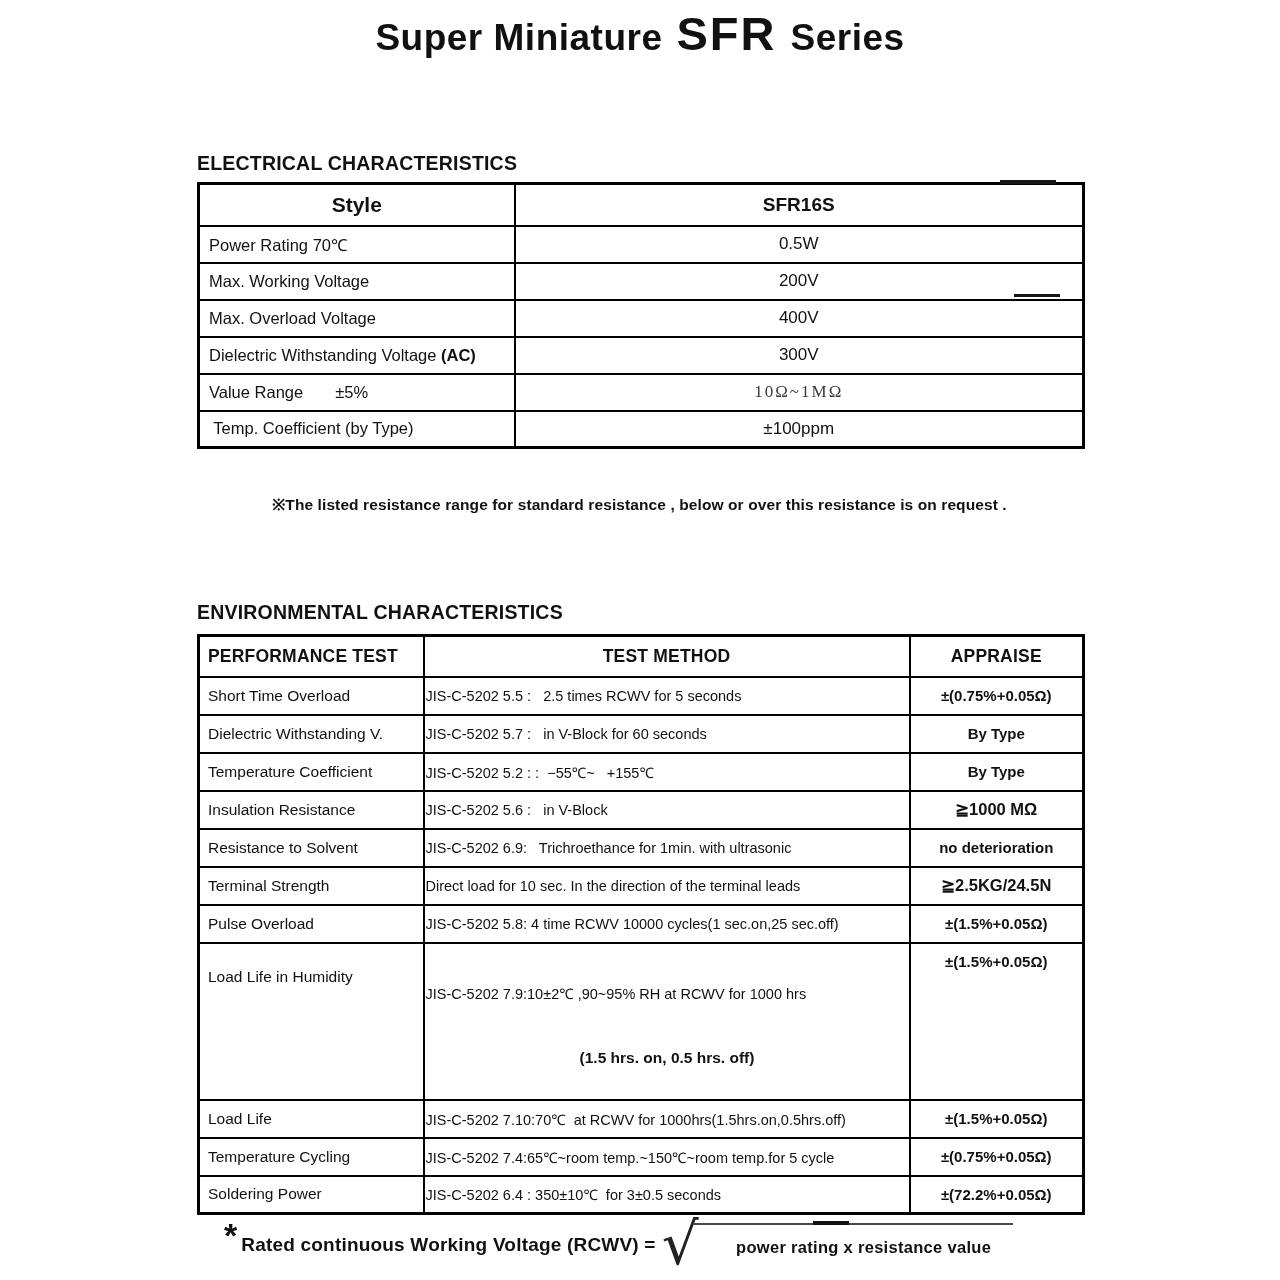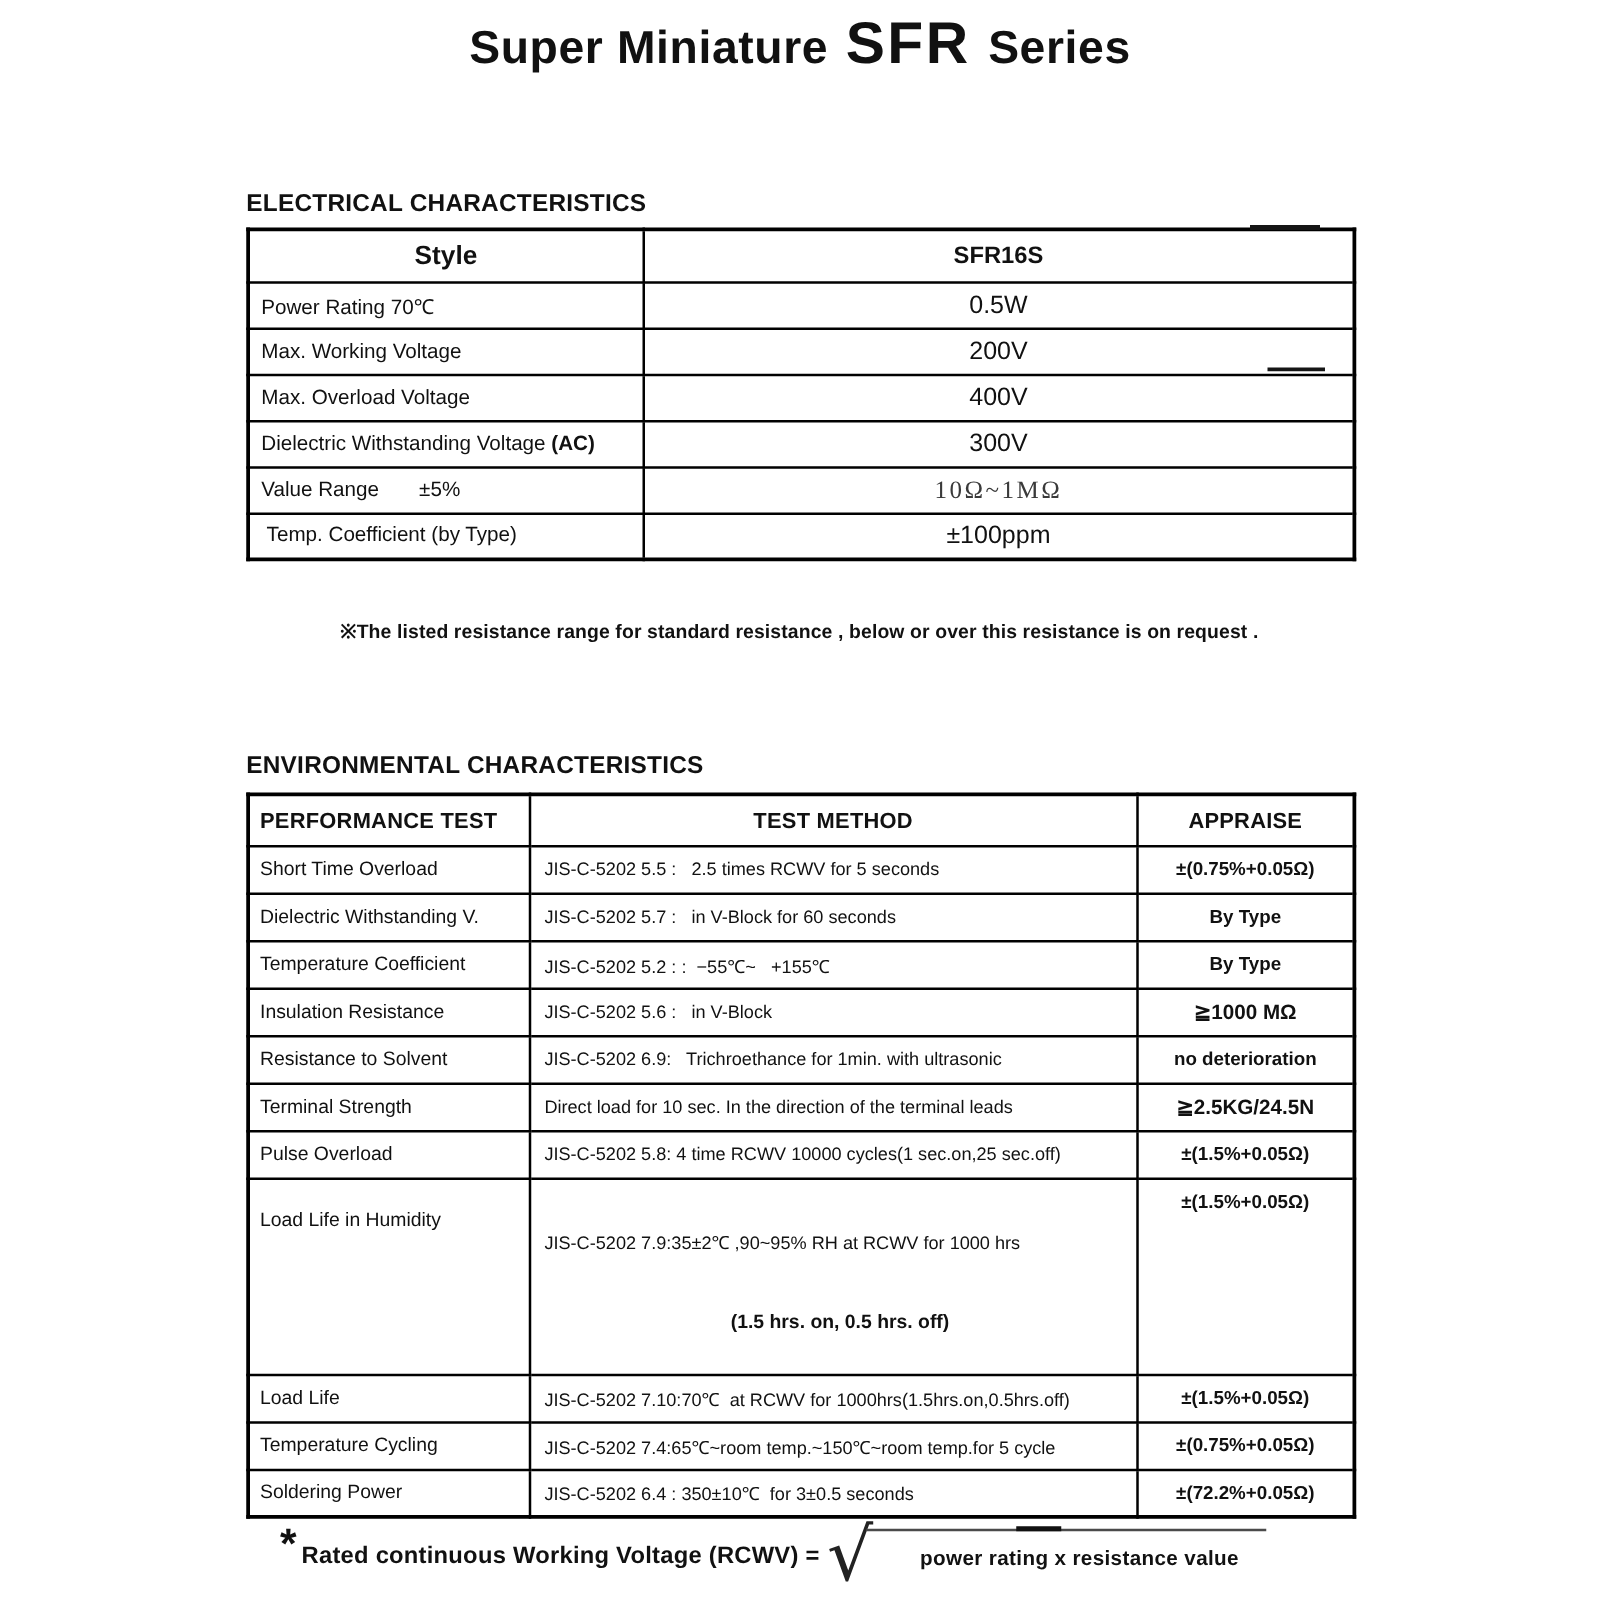--- a/index.html
+++ b/index.html
@@ -33,39 +33,39 @@
   table.spec { border:3px solid #000; }
 
   
   #tbl-electrical { top:182px; }
   #tbl-electrical th { height:42px; font-size:21px; font-weight:800; text-align:center; vertical-align:middle; }
   #tbl-electrical th.col-val { font-size:19px; }
   #tbl-electrical td { height:37px; vertical-align:middle; }
   #tbl-electrical td.lbl {
     padding-left:9px; font-size:16.5px; white-space:pre; text-align:left;
   }
-  #tbl-electrical td.val { text-align:center; font-size:20px; }
+  #tbl-electrical td.val { text-align:center; font-size:17px; }
   #tbl-electrical td.val.serif { font-family:"Liberation Serif", serif; color:#3a3a3a; letter-spacing:2px; }
   .bold-suffix { font-weight:800; }
 
   
   .table-note {
     position:absolute; left:197px; top:493px; width:885px; text-align:center;
     font-size:15.5px; font-weight:700; letter-spacing:0.1px;
   }
 
   
   #tbl-environmental { top:634px; }
   #tbl-environmental th {
     height:41px; font-size:17.5px; font-weight:800; text-align:center; vertical-align:middle; letter-spacing:0.2px;
   }
   #tbl-environmental th.col-test { text-align:left; padding-left:8px; }
   #tbl-environmental td { height:38px; vertical-align:middle; }
   #tbl-environmental td.lbl { padding-left:8px; font-size:15.5px; white-space:pre; }
-  #tbl-environmental td.method { padding-left:11px; font-size:14.5px; white-space:pre; }
+  #tbl-environmental td.method { padding-left:1px; font-size:14.5px; white-space:pre; }
   #tbl-environmental td.appraise { text-align:center; font-size:15px; font-weight:800; white-space:pre; }
   #tbl-environmental tr.tall td { height:75px; }
   #tbl-environmental tr.tall td.appraise { vertical-align:top; padding-top:9px; }
   #tbl-environmental tr.tall td.method { vertical-align:top; padding-top:7px; }
   .method-line2 { font-weight:800; font-size:15.5px; text-align:center; margin-top:14px; white-space:normal; }
 
   
   .formula {
     position:absolute; left:224px; top:1220px;
     display:flex; align-items:flex-start;
@@ -186,21 +186,21 @@
       <td class="appraise" style="font-size:16.5px">≧2.5KG/24.5N</td>
     </tr>
     <tr>
       <td class="lbl">Pulse Overload</td>
       <td class="method">JIS-C-5202 5.8: 4 time RCWV 10000 cycles(1 sec.on,25 sec.off)</td>
       <td class="appraise">±(1.5%+0.05Ω)</td>
     </tr>
     <tr class="tall">
       <td class="lbl" style="vertical-align:top;padding-top:24px">Load Life in Humidity</td>
       <td class="method">
-        <div>JIS-C-5202 7.9:35±2℃ ,90~95% RH at RCWV for 1000 hrs</div>
+        <div>JIS-C-5202 7.9:10±2℃ ,90~95% RH at RCWV for 1000 hrs</div>
         <div class="method-line2">(1.5 hrs. on, 0.5 hrs. off)</div>
       </td>
       <td class="appraise">±(1.5%+0.05Ω)</td>
     </tr>
     <tr>
       <td class="lbl">Load Life</td>
       <td class="method">JIS-C-5202 7.10:70℃  at RCWV for 1000hrs(1.5hrs.on,0.5hrs.off)</td>
       <td class="appraise">±(1.5%+0.05Ω)</td>
     </tr>
     <tr>

